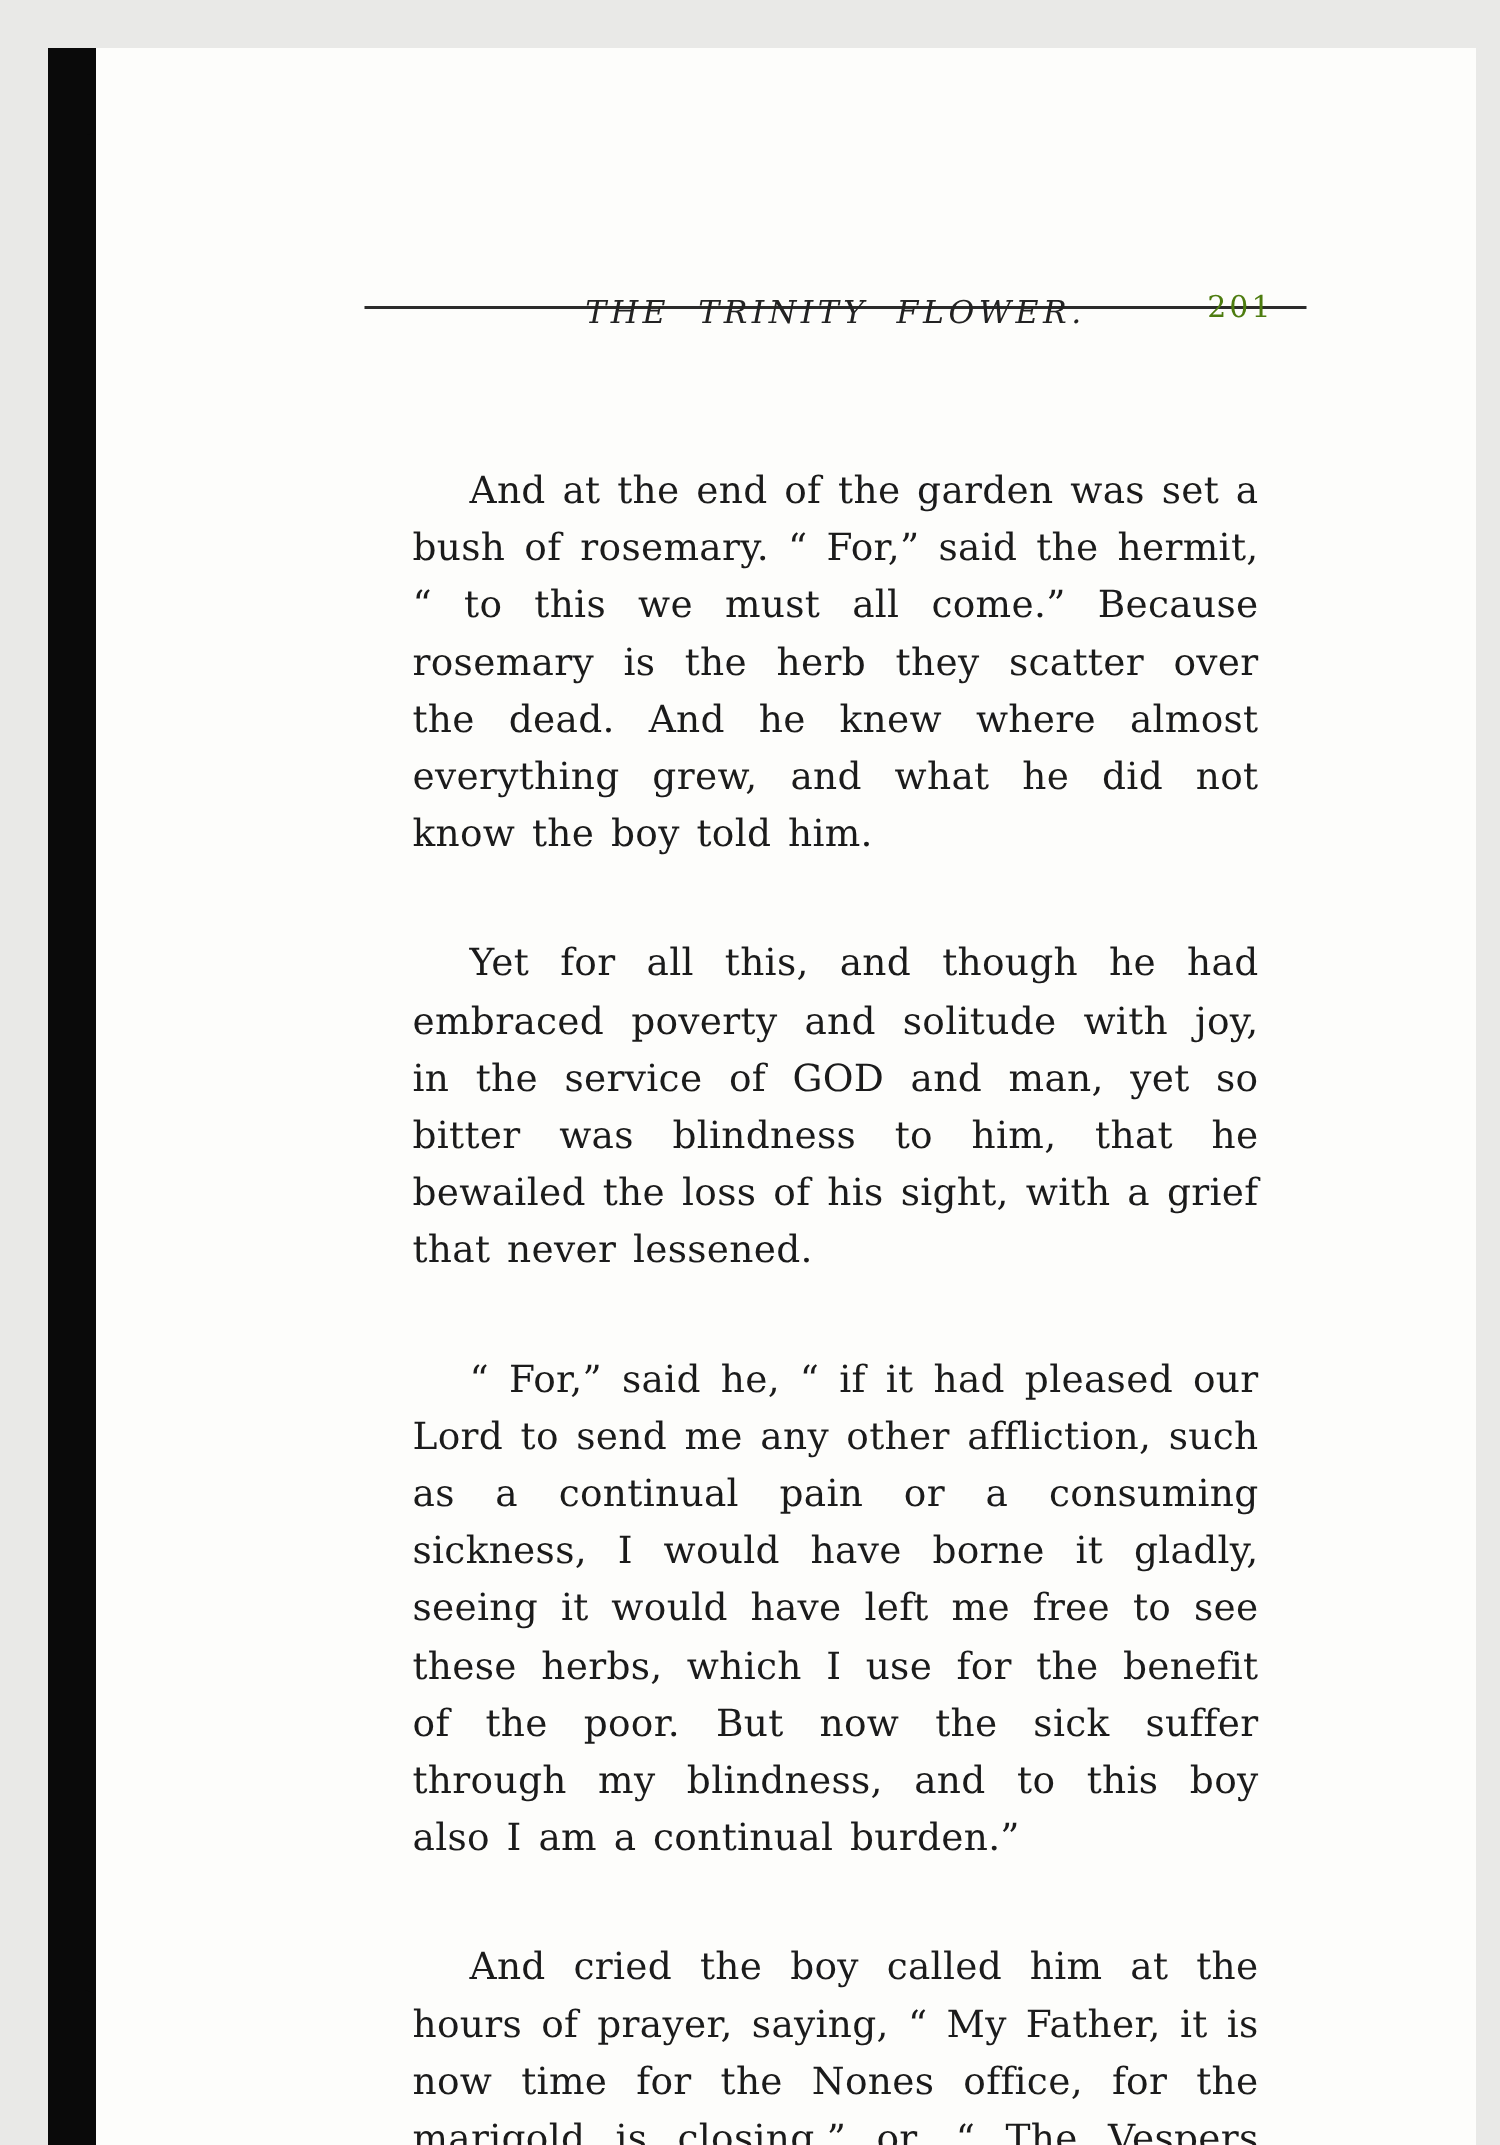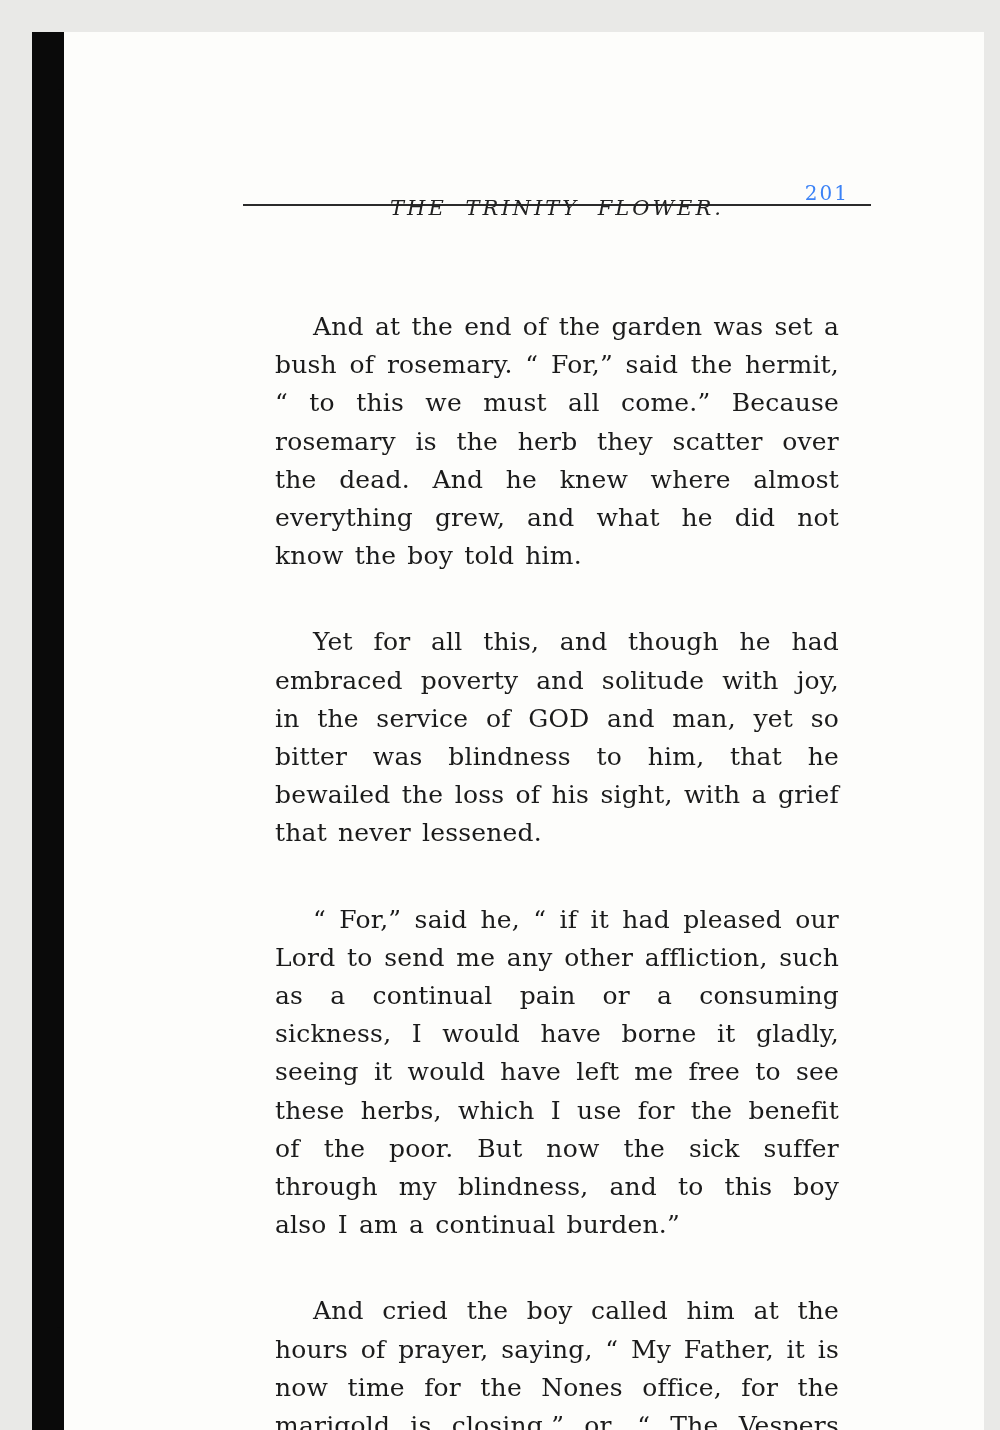--- a/index.html
+++ b/index.html
@@ -50,24 +50,24 @@
     text-align: center;
     font-style: italic;
     font-size: 21px;
     letter-spacing: 3px;
     word-spacing: 9px;
     color: #222;
   }
   .head-page-number {
     position: absolute;
     right: 6px;
-    top: 1px;
+    top: 12px;
     font-size: 20px;
     letter-spacing: 2px;
-    color: #3b82f6;
+    color: #4d7c0f;
   }
   .head-rule {
     border: none;
     border-top: 2.5px solid #2b2b2b;
     margin: 6px 0 0 0;
     width: 100%;
   }
   .body-text {
     margin-top: 22px;
   }

